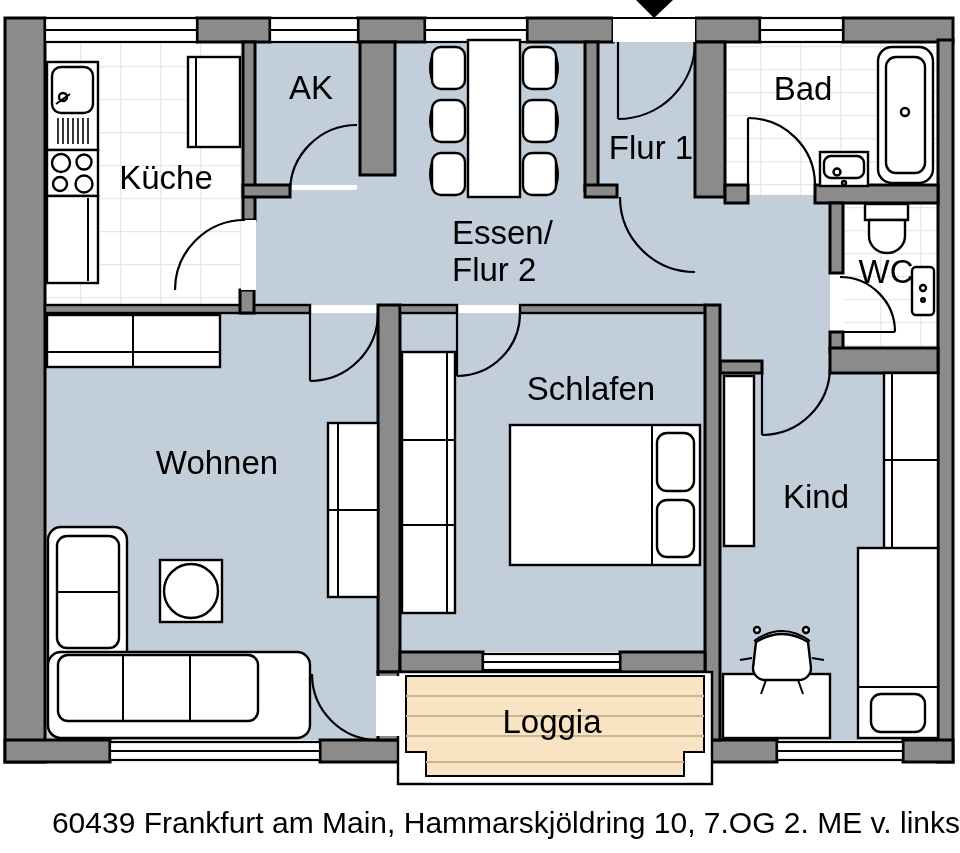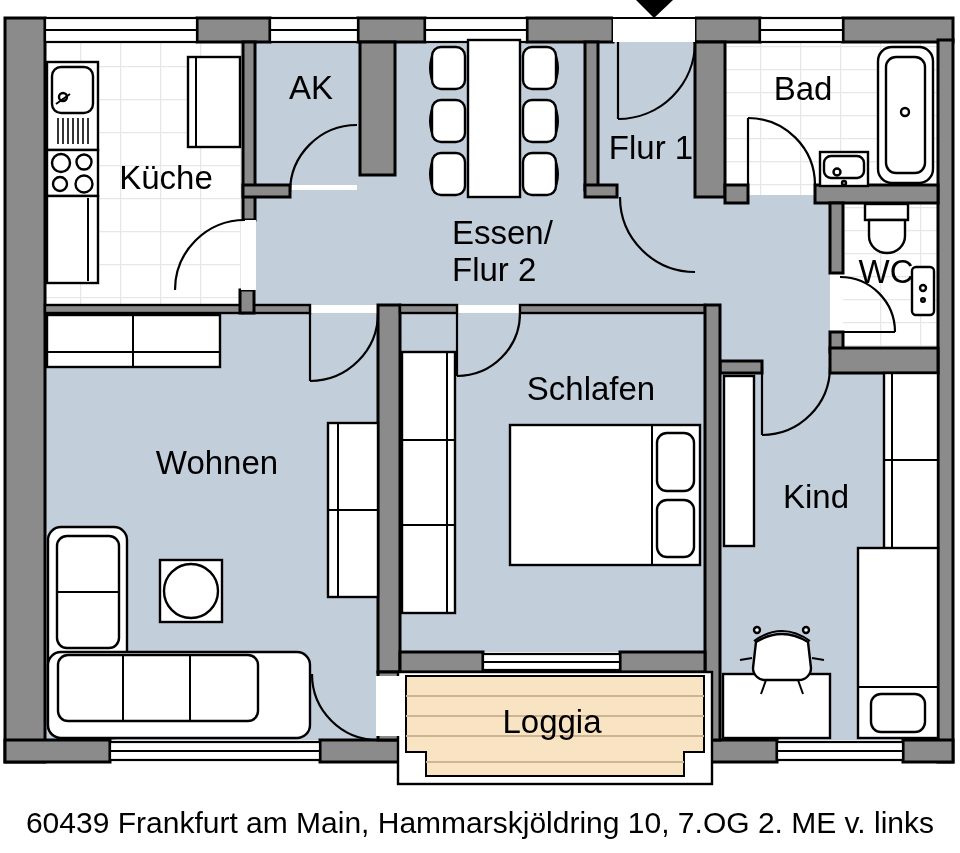--- a/index.html
+++ b/index.html
@@ -11,21 +11,21 @@
   .blue{fill:#c3cedb;stroke:none;}
   .white-floor{fill:#ffffff;stroke:none;}
   .furn{fill:#ffffff;stroke:#000;stroke-width:2.4;}
   .ln{fill:none;stroke:#000;stroke-width:2;}
   .arc{fill:none;stroke:#000;stroke-width:2.2;}
   .win{fill:#ffffff;stroke:#000;stroke-width:2.2;}
   .winline{stroke:#000;stroke-width:1.8;}
   .gap{fill:#ffffff;stroke:none;}
   .room-label{font-family:"Liberation Sans", sans-serif;font-size:33px;fill:#000;}
   .room-label.mid{text-anchor:middle;}
-  .caption{width:960px;text-align:center;font-size:30px;color:#000;padding-top:14px;
+  .caption{width:960px;text-align:right;font-size:30px;color:#000;padding-top:14px;
            font-family:"Liberation Sans", sans-serif;}
 </style>
 </head>
 <body>
 
 <div class="stage">
 <svg width="960" height="792" viewBox="0 0 960 792">
   <defs>
     <pattern id="tileK" width="40" height="33" patternUnits="userSpaceOnUse">
       <path d="M0 0.5 H40 M0.5 0 V33" stroke="#e7e7e7" stroke-width="1.6" fill="none"></path>

